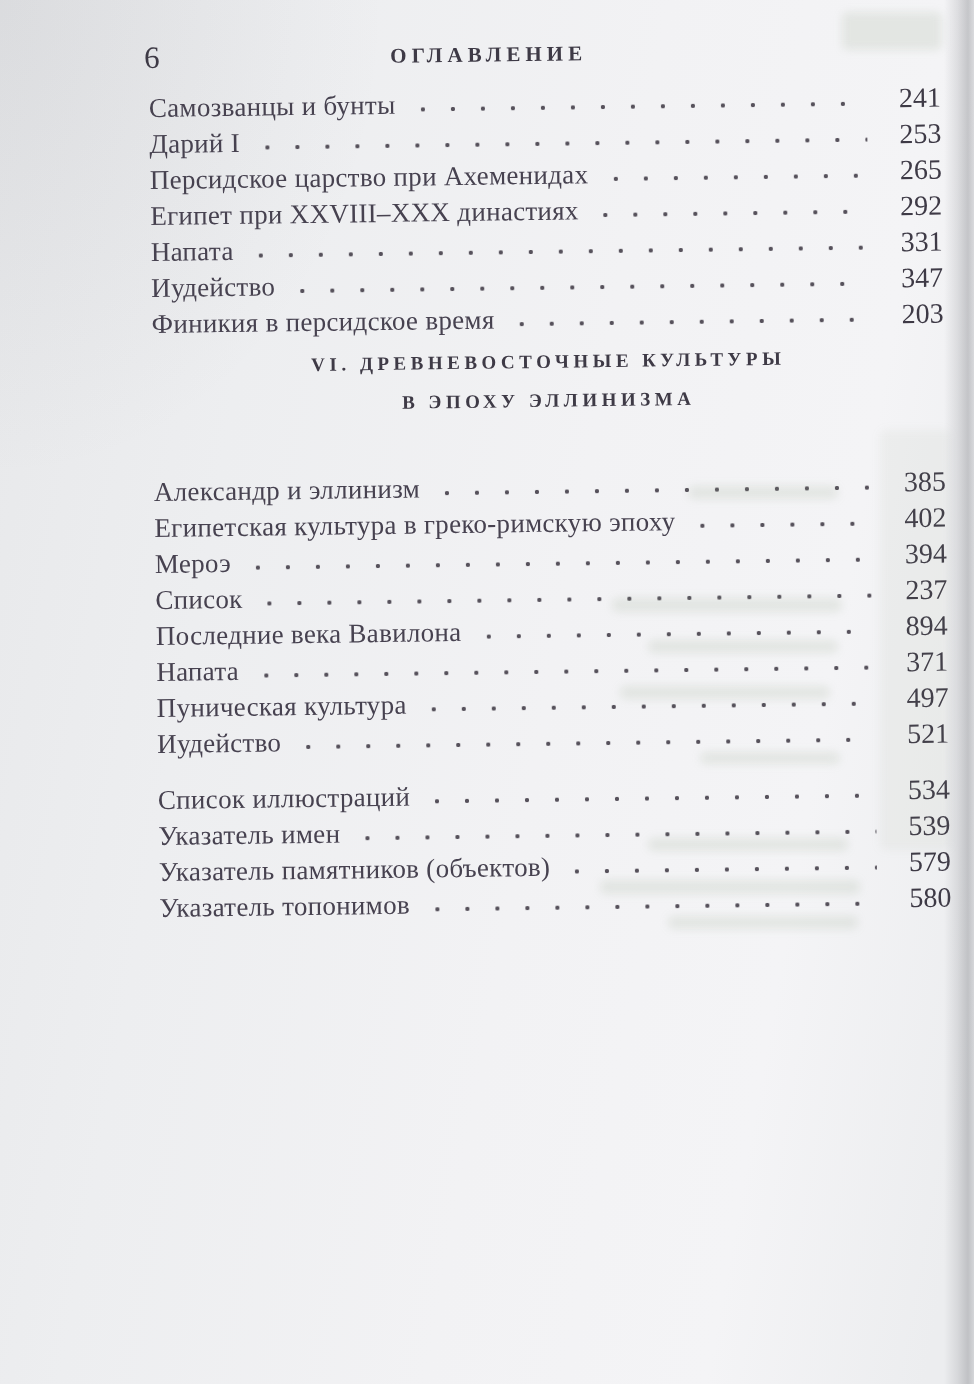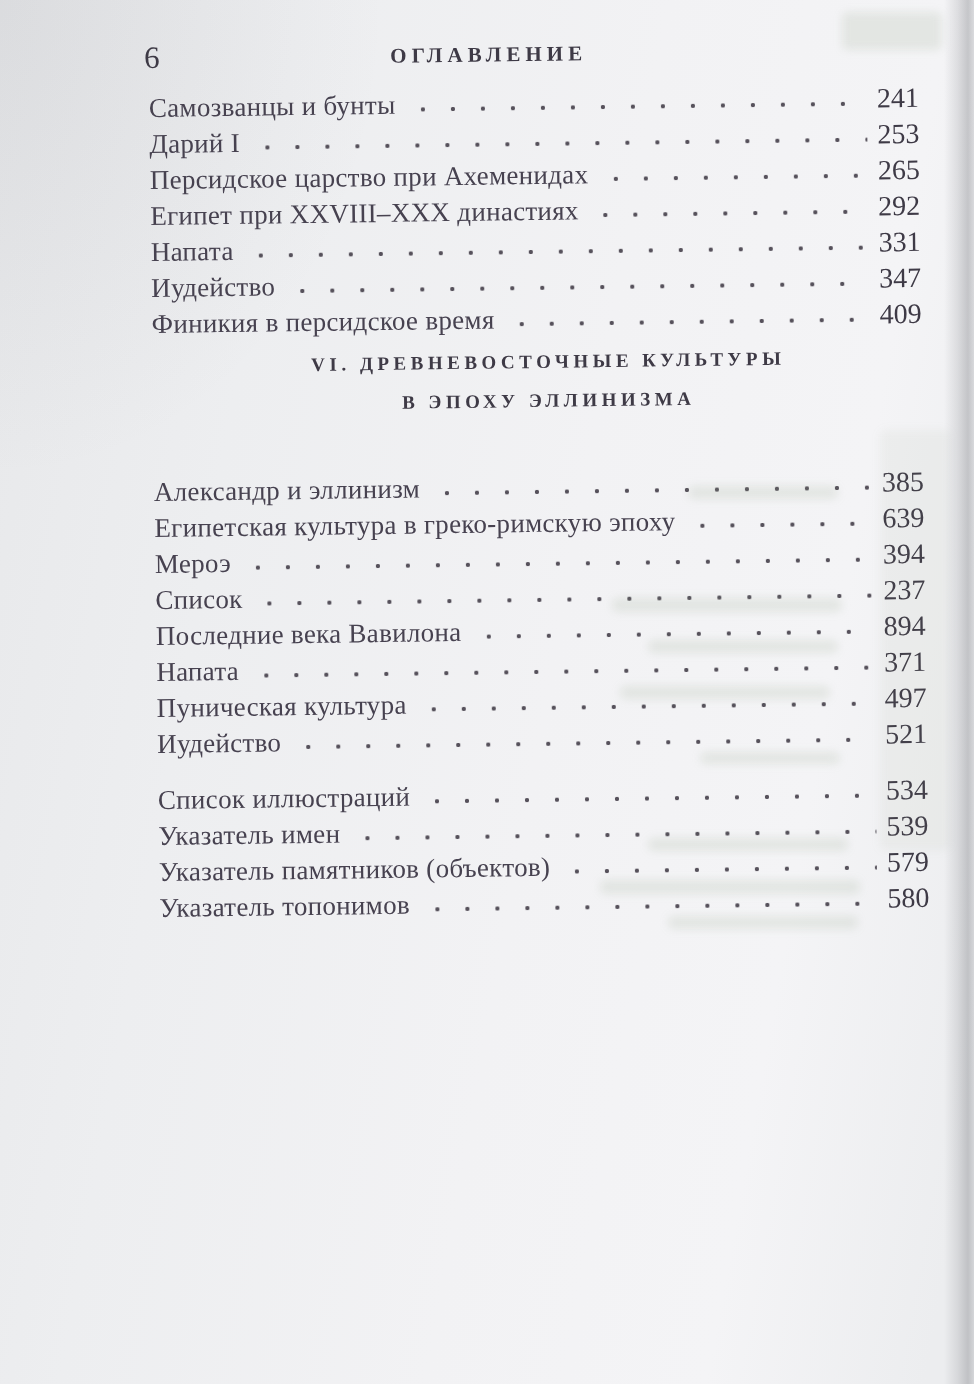--- a/index.html
+++ b/index.html
@@ -43,21 +43,21 @@
     font-size:27px;white-space:nowrap;
   }
   .toc-row .t{flex:0 0 auto;letter-spacing:.3px;}
   .toc-row .leader{
     flex:1 1 auto;align-self:flex-end;height:12px;
     margin:0 10px 7px 8px;
     background-image:radial-gradient(circle,var(--dot) 1.9px,rgba(0,0,0,0) 2.4px);
     background-size:30px 8px;background-repeat:repeat-x;background-position:4px center;
   }
   .toc-row .p{
-    flex:0 0 64px;text-align:left;font-size:28px;color:var(--ink-dark);
+    flex:0 0 64px;text-align:right;font-size:28px;color:var(--ink-dark);
     font-variant-numeric:oldstyle-nums;
   }
   .sec-heading{
     position:absolute;left:0;top:316px;width:100%;text-align:center;
     color:var(--ink-dark);font-weight:700;
   }
   .sec-heading .line{display:block;font-size:19px;letter-spacing:4.5px;}
   .sec-heading .line + .line{margin-top:17px;}
   
   .bleed{
@@ -113,39 +113,39 @@
           <span class="p">331</span>
         </div>
         <div class="toc-row">
           <span class="t">Иудейство</span>
           <span class="leader"></span>
           <span class="p">347</span>
         </div>
         <div class="toc-row">
           <span class="t">Финикия в персидское время</span>
           <span class="leader"></span>
-          <span class="p">409</span>
+          <span class="p">203</span>
         </div>
       </div>
 
     <div class="sec-heading">
       <span class="line">VI. ДРЕВНЕВОСТОЧНЫЕ КУЛЬТУРЫ</span>
       <span class="line">В ЭПОХУ ЭЛЛИНИЗМА</span>
     </div>
 
     <div class="toc-block toc-block-2">
         <div class="toc-row">
           <span class="t">Александр и эллинизм</span>
           <span class="leader"></span>
           <span class="p">385</span>
         </div>
         <div class="toc-row">
           <span class="t">Египетская культура в греко-римскую эпоху</span>
           <span class="leader"></span>
-          <span class="p">639</span>
+          <span class="p">402</span>
         </div>
         <div class="toc-row">
           <span class="t">Мероэ</span>
           <span class="leader"></span>
           <span class="p">394</span>
         </div>
         <div class="toc-row">
           <span class="t">Список</span>
           <span class="leader"></span>
           <span class="p">237</span>

